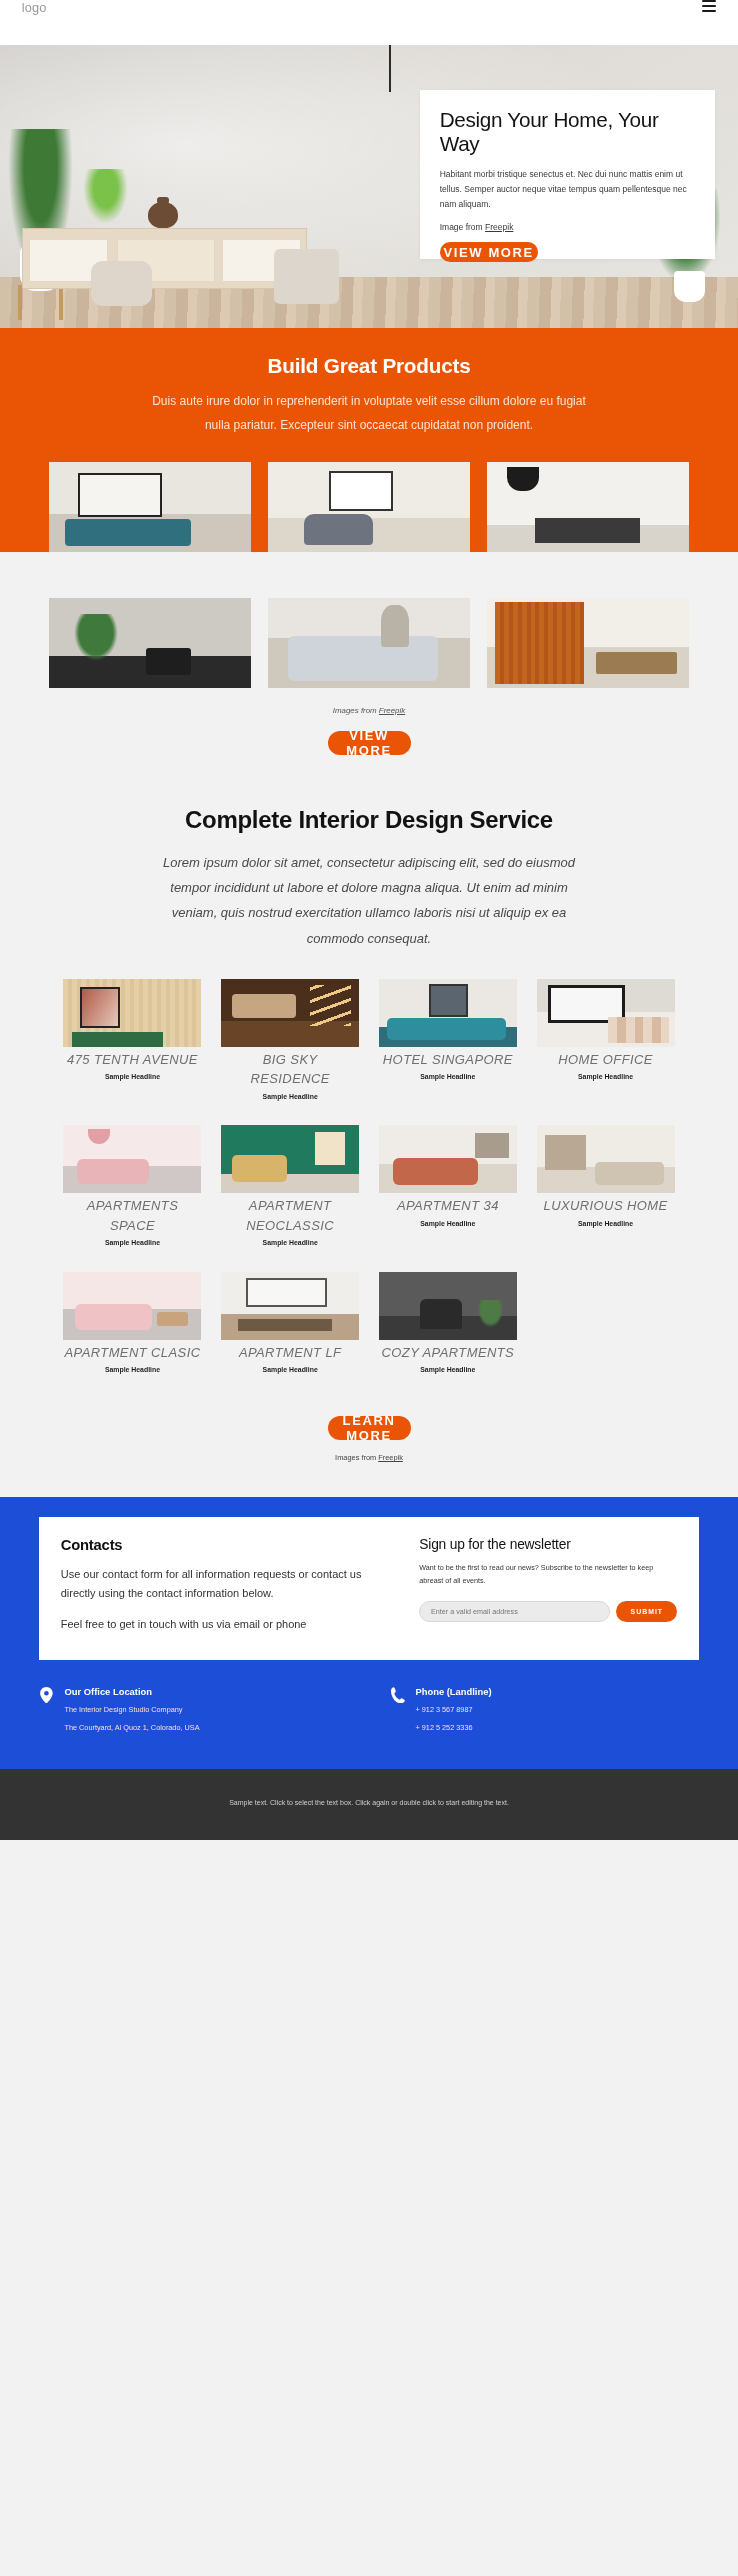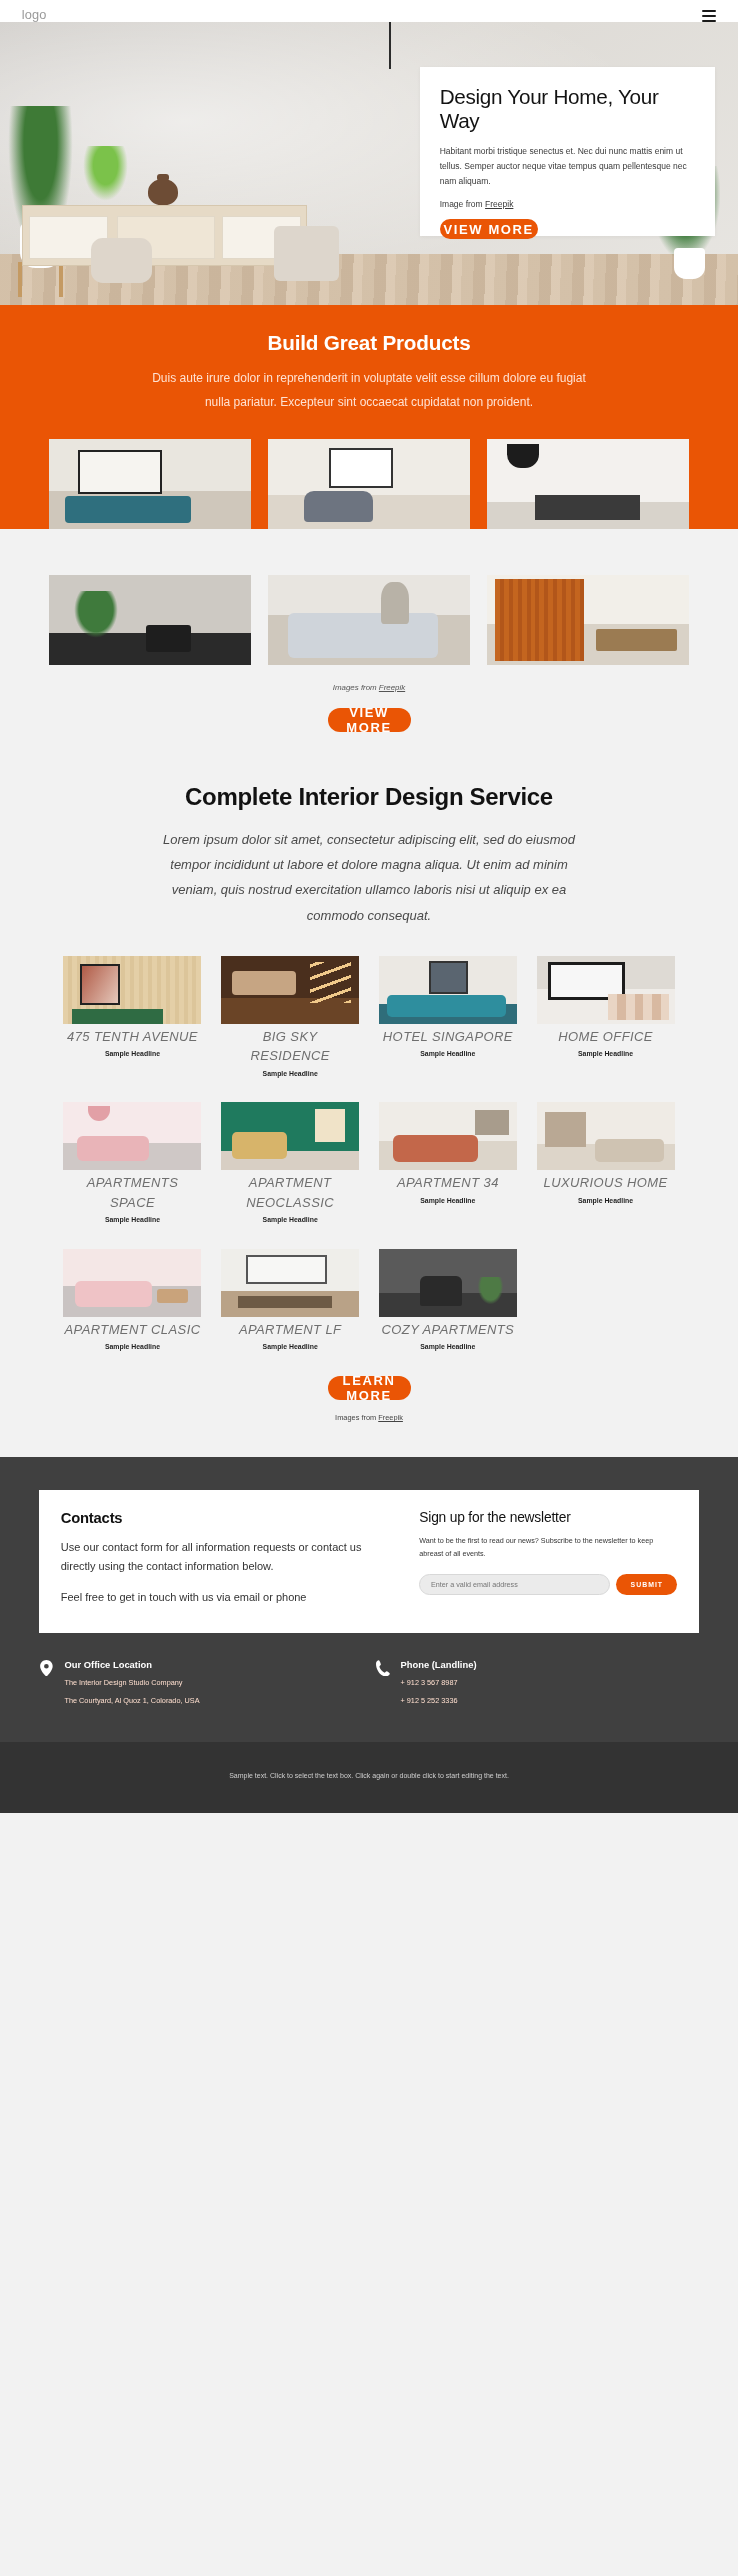--- a/index.html
+++ b/index.html
@@ -6,24 +6,24 @@
   body {
     width: 738px;
     background: #f2f2f2;
     font-family: "Liberation Sans", sans-serif;
     color: #222;
     -webkit-font-smoothing: antialiased;
   }
 
   
   .header {
-    height: 22px;
+    height: 45px;
     background: #ffffff;
     display: flex;
-    align-items: flex-end;
+    align-items: flex-start;
     justify-content: space-between;
     padding: 0 21.7px;
   }
   .logo {
     font-size: 12.8px;
     color: #9a9a9a;
     letter-spacing: 0.2px;
   }
   .burger {
     width: 14.8px; height: 11.8px;
@@ -144,47 +144,47 @@
   .card .title{
     margin-top:3px; text-align:center; font-size:13px; letter-spacing:0.4px;
     color:#6f6f6f; text-transform:uppercase; line-height:1.5;font-style:italic;
   }
   .card .sub{
     margin-top:3.9px; text-align:center; font-size:6.9px; color:#1e1e1e; font-weight:600;
   }
   .grid4.row-b{ margin-top:25.6px; align-items:start;}
   .grid4.row-c{ margin-top:25.6px; }
 
-  .btn-learn{ display:flex; justify-content:center; margin-top:26px;}
+  .btn-learn{ display:flex; justify-content:center; margin-top:43px;}
   .btn-learn .btn{ width:83px; height:23.6px;}
   .credit-bottom{ text-align:center; font-size:7.4px; color:#444; margin-top:13.8px; padding-bottom:35px;}
 
   
-  .contact-band{ background:#404040; padding:33px 0 35px; }
+  .contact-band{ background:#1d4ed8; padding:20px 0 35px; }
   .contact-card{
     background:#fff; width:660px; margin:0 auto; padding:19.7px 21.7px 25.6px;
     display:flex; gap:23.6px;
   }
   .cc-left{ width:335px; }
   .cc-left h3{ font-size:14.8px; font-weight:700; color:#121212; letter-spacing:-0.2px;}
   .cc-left p{ font-size:11px; line-height:1.75; color:#333; margin-top:11.8px; }
   .cc-left p.second{ margin-top:11.8px; }
   .cc-right{ flex:1; }
   .cc-right h3{ font-size:13.8px; font-weight:400; color:#121212; letter-spacing:-0.2px;}
   .cc-right p{ font-size:7.2px; line-height:1.8; color:#333; margin-top:9.8px; }
   .newsletter{ display:flex; align-items:center; gap:5.9px; margin-top:12.8px; }
   .newsletter input{
     flex:1; height:21.7px; border-radius:19.7px; border:1px solid #d8d8d8;
     background:#ebebeb; padding:0 10.8px; font-size:7.2px; color:#4b4b4b;
     font-family:"Liberation Sans", sans-serif; outline:none;
   }
   .newsletter .btn{ width:61px; height:21.7px; font-size:6.9px; letter-spacing:1px;}
 
   .contact-info{
-    width:660px; margin:25.6px auto 0; display:flex; gap:1px;
+    width:660px; margin:25.6px auto 0; display:flex; gap:16px;
   }
   .ci-col{ display:flex; gap:9.8px; }
   .ci-col.loc{ width:335px; }
   .ci-icon{ width:15.7px; display:flex; justify-content:center; padding-top:1px; }
   .ci-col h4{ color:#fff; font-size:9.4px; font-weight:700; }
   .ci-col .line{ color:#ffdfcf; font-size:7.3px; line-height:1.65; margin-top:6.9px;}
 
   
   .footer{ background:#333333; padding:27.6px 0 29.5px; }
   .footer p{

